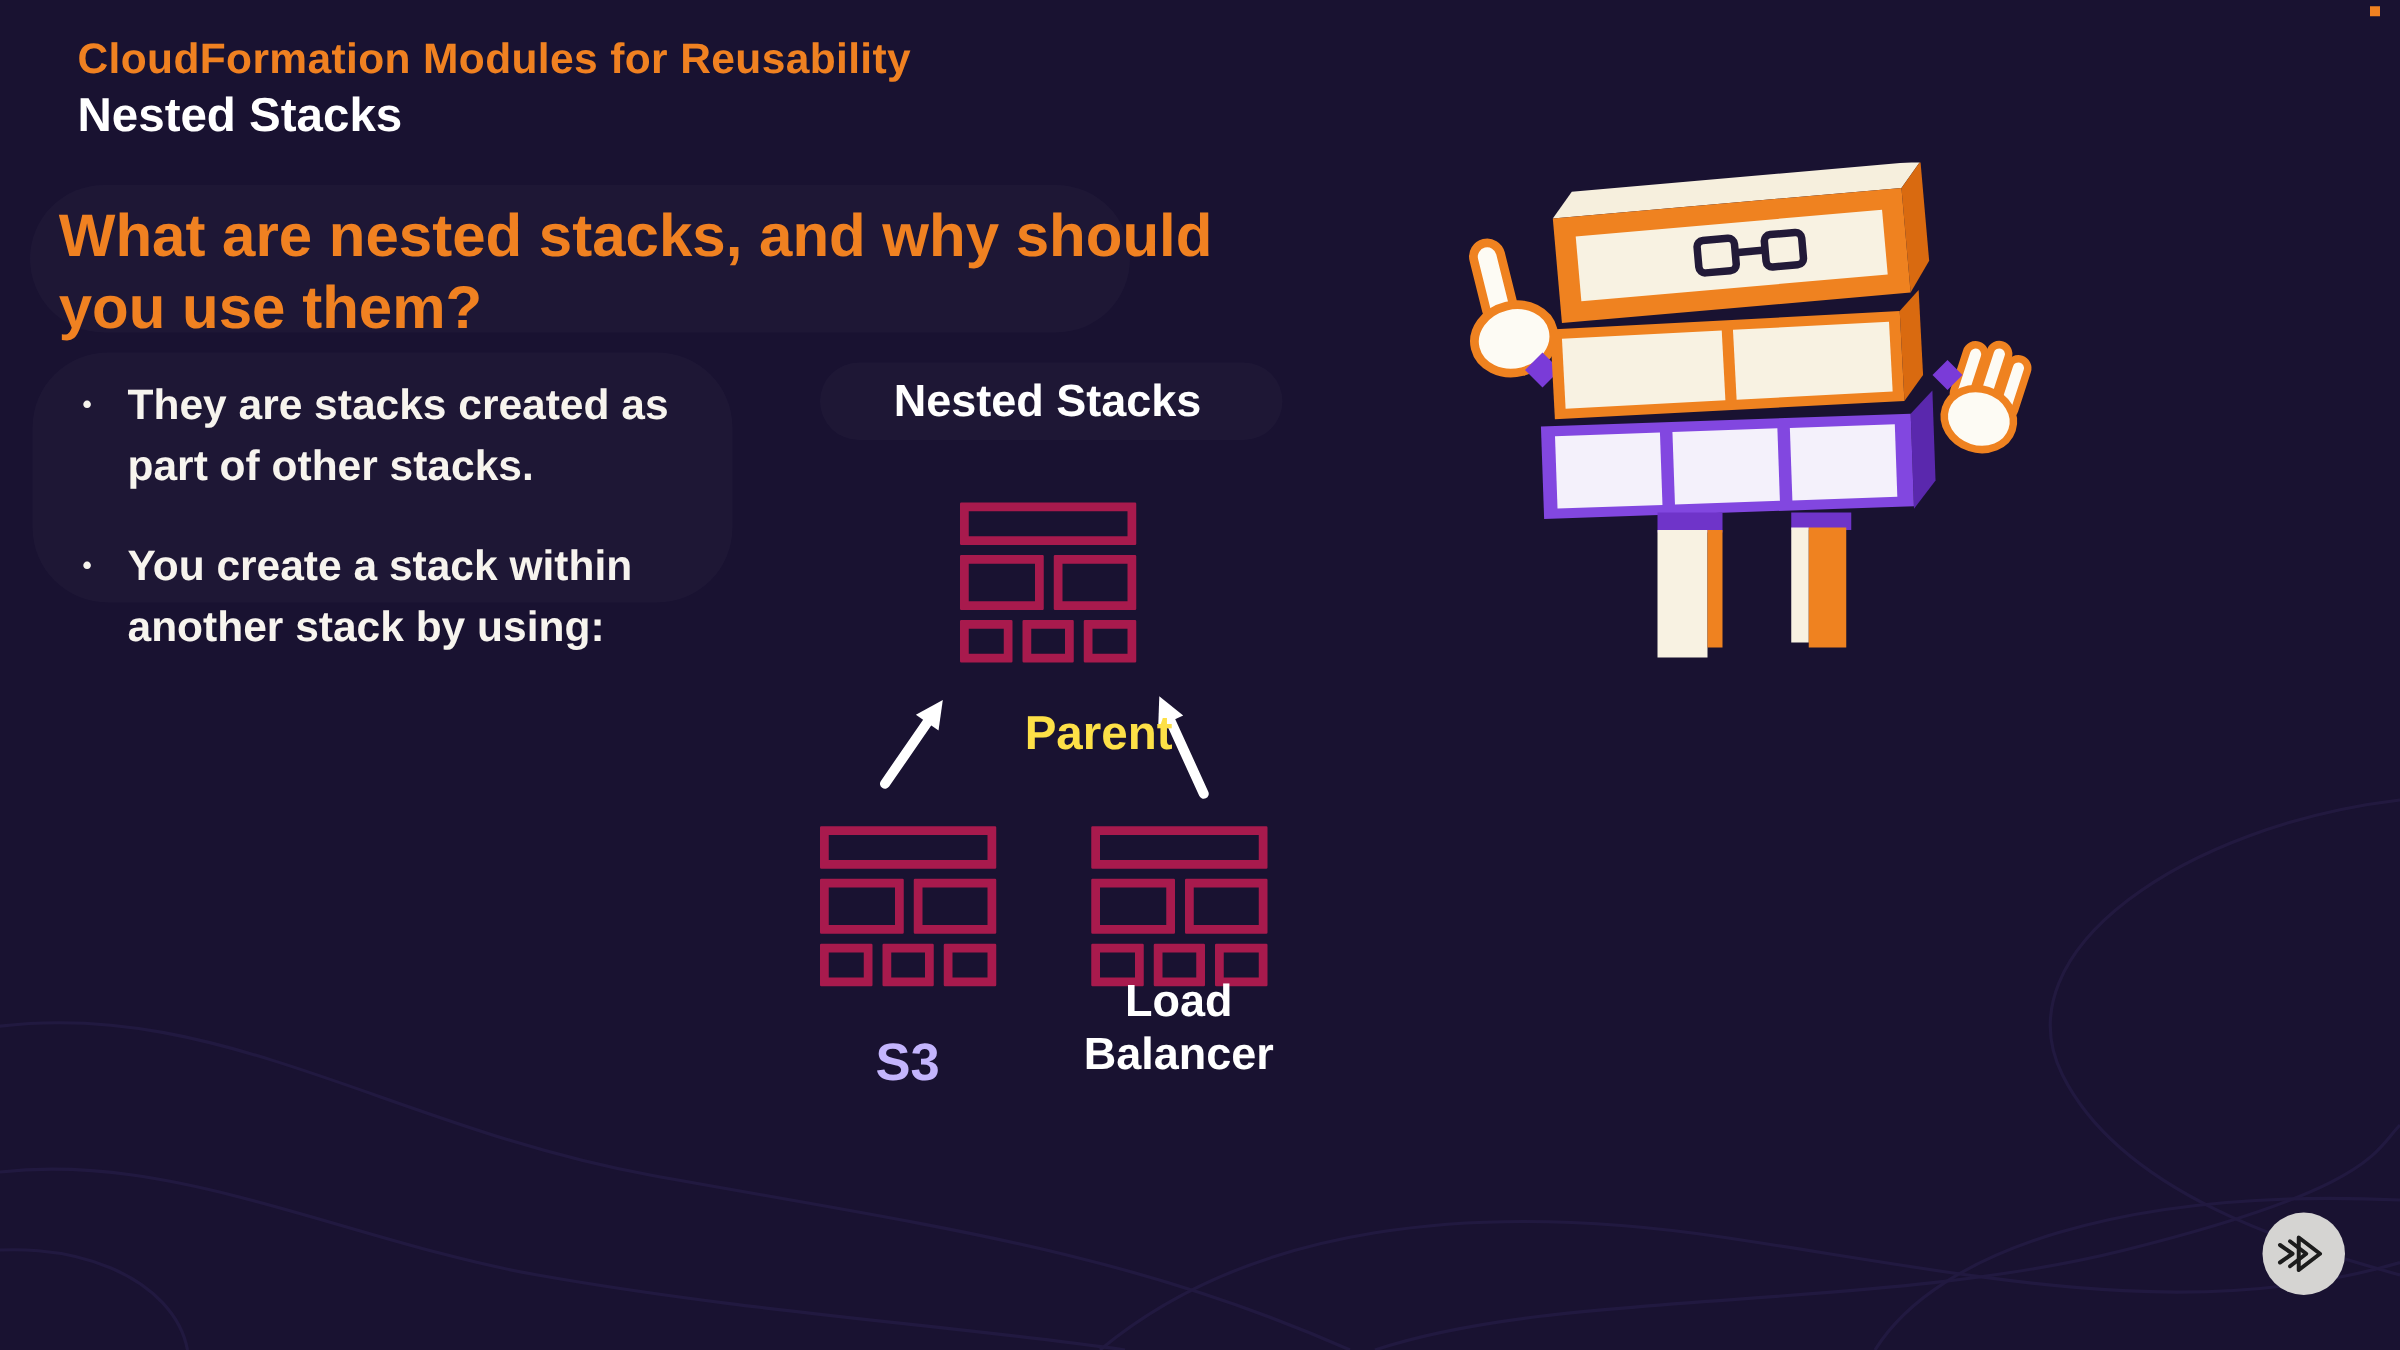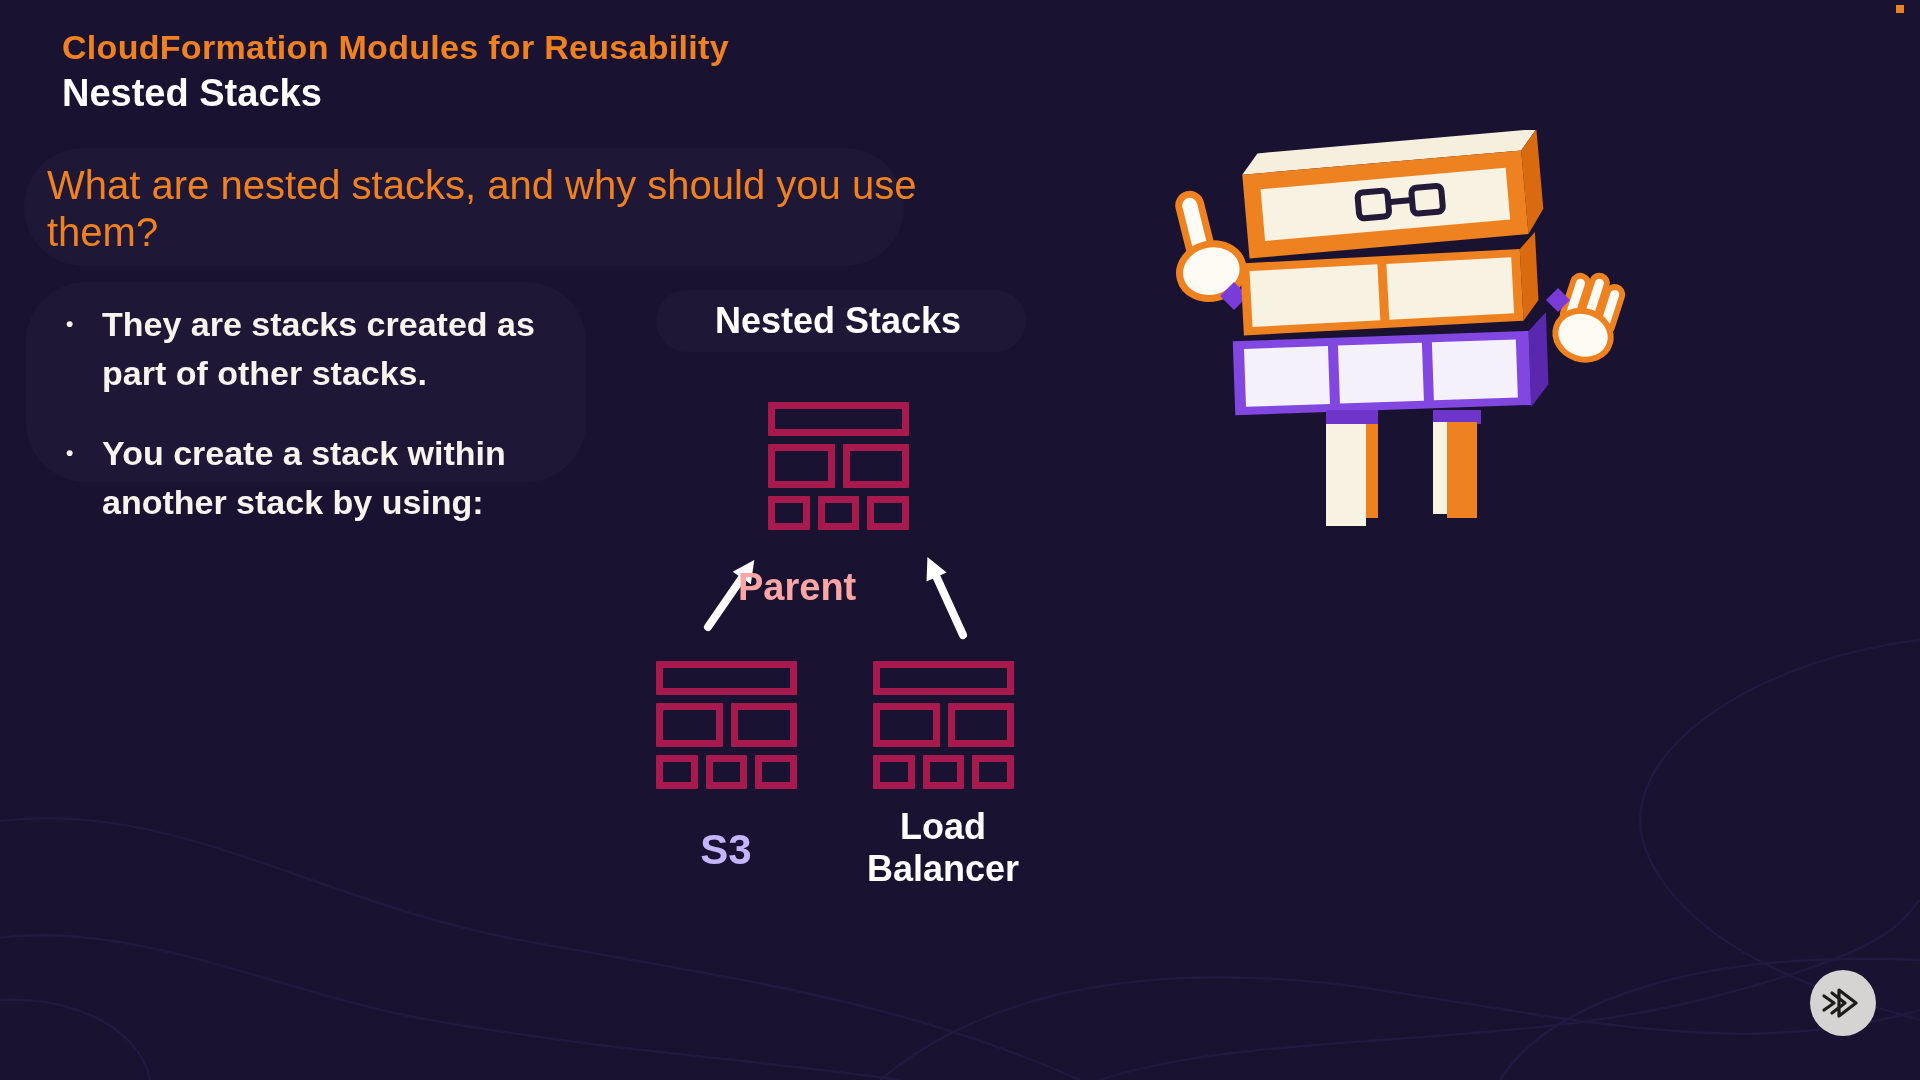--- a/index.html
+++ b/index.html
@@ -19,38 +19,38 @@
   
   .waves{position:absolute;left:0;top:0;pointer-events:none;}
   .blob{position:absolute;background:rgba(255,255,255,0.022);border-radius:60px;pointer-events:none;}
   #blob-q{left:24px;top:148px;width:880px;height:118px;}
   #blob-b{left:26px;top:282px;width:560px;height:200px;}
   #blob-d{left:656px;top:290px;width:370px;height:62px;border-radius:34px;}
   
   .kicker{position:absolute;left:62px;top:28px;font-size:34px;font-weight:700;color:var(--accent-orange);letter-spacing:.3px;}
   .title{position:absolute;left:62px;top:72px;font-size:38px;font-weight:700;color:#ffffff;}
   
-  .question{position:absolute;left:47px;top:162px;width:950px;font-size:40px;line-height:1.18;font-weight:400;color:var(--accent-orange);}
+  .question{position:absolute;left:47px;top:162px;width:950px;font-size:48px;line-height:1.18;font-weight:700;color:var(--accent-orange);}
   .bullets{position:absolute;left:50px;top:288px;width:520px;list-style:none;margin:12px;padding:0;}
   .bullets li{position:relative;padding-left:40px;font-size:34px;font-weight:700;line-height:1.45;margin-bottom:30px;color:var(--text-white);}
   .bullets li::before{content:"•";position:absolute;left:4px;top:9px;font-size:21px;color:var(--text-white);}
   
   .diagram-title{position:absolute;left:688px;top:300px;width:300px;text-align:center;font-size:36px;font-weight:700;color:#ffffff;}
   .stack{position:absolute;display:flex;flex-direction:column;gap:8px;width:141px;}
   .stack .row{display:flex;gap:8px;}
   .brick{flex:1;border:7px solid var(--stack-crimson);box-sizing:border-box;border-radius:1px;background:transparent;}
   .row.r1 .brick{height:34px;}
   .row.r2 .brick{height:44px;}
   .row.r3 .brick{height:34px;}
   #parent-stack{left:768px;top:402px;}
   #s3-stack{left:656px;top:661px;}
   #lb-stack{left:873px;top:661px;}
-  .parent-label{position:absolute;left:738px;top:566px;width:200px;text-align:left;font-size:38px;font-weight:700;color:#fca5a5;}
+  .parent-label{position:absolute;left:738px;top:566px;width:200px;text-align:right;font-size:38px;font-weight:700;color:#fde047;}
   .s3-label{position:absolute;left:646px;top:826px;width:160px;text-align:center;font-size:42px;font-weight:700;color:#c4b5fd;}
-  .lb-label{position:absolute;left:848px;top:806px;width:190px;text-align:center;font-size:36px;font-weight:700;line-height:1.16;color:#ffffff;}
+  .lb-label{position:absolute;left:848px;top:780px;width:190px;text-align:center;font-size:36px;font-weight:700;line-height:1.16;color:#ffffff;}
   .arrows{position:absolute;left:640px;top:545px;pointer-events:none;}
   
   .mascot{position:absolute;left:1150px;top:130px;}
   
   .ps-logo{position:absolute;left:1809px;top:969px;width:68px;height:68px;}
   .corner-dot{position:absolute;left:1896px;top:5px;width:8px;height:8px;background:var(--accent-orange);}
 </style>
 </head>
 <body>
 

